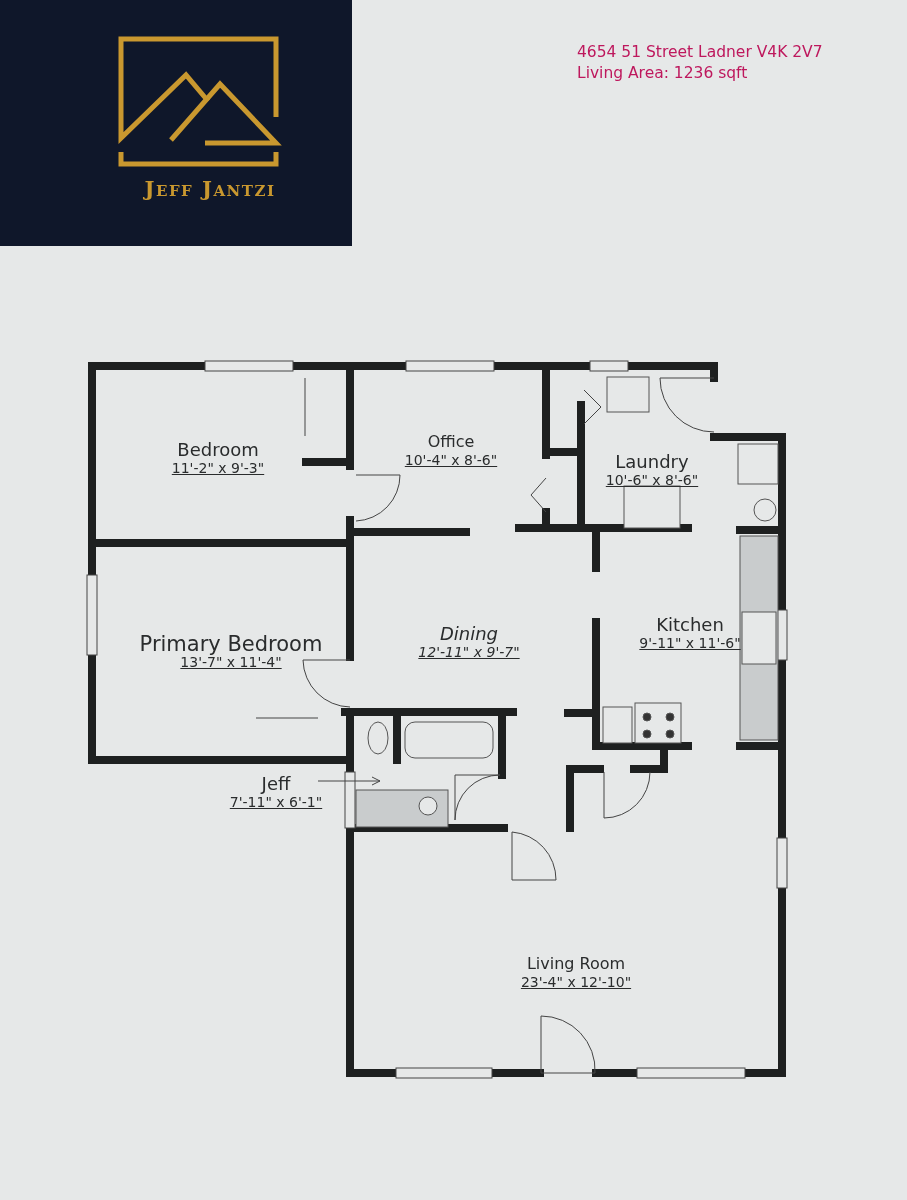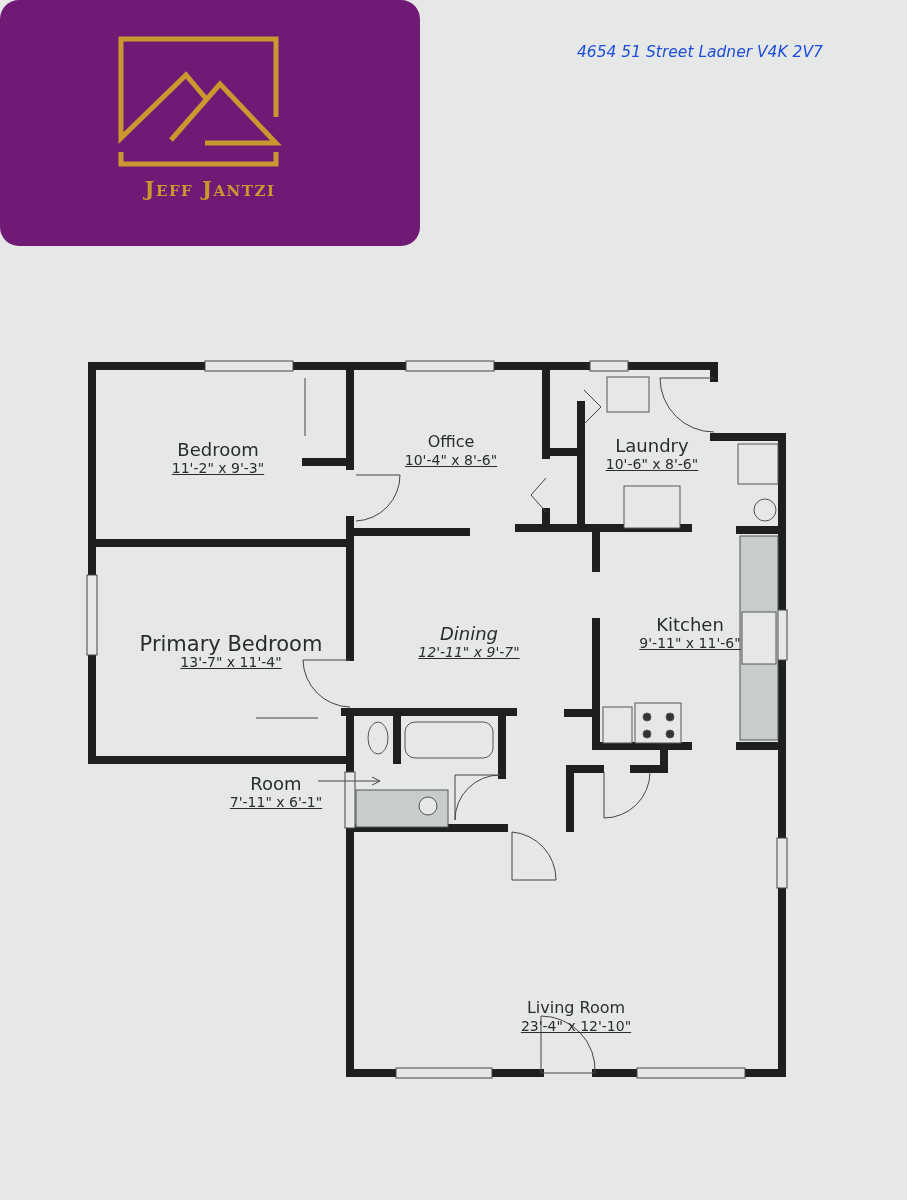--- a/index.html
+++ b/index.html
@@ -3,34 +3,33 @@
   <meta charset="utf-8">
   <style>
     html, body { margin: 0; padding: 0; }
     body {
       width: 907px; height: 1200px; overflow: hidden;
       background: #e6e8e8;
       position: relative;
       font-family: "DejaVu Sans", sans-serif;
     }
     .logo-card {
-      position: absolute; left: 0; top: 0; width: 420px; height: 246px;
-      background: #701a75;
-      border-radius: 19px;
+      position: absolute; left: 0; top: 0; width: 352px; height: 246px;
+      background: #0f172a;
     }
     .logo-card svg { position: absolute; left: 0; top: 0; }
     .brand-name {
       position: absolute; left: 0; width: 420px; top: 176px;
       text-align: center; color: #c9982f;
       font-family: "DejaVu Serif", serif; font-size: 21px; letter-spacing: 1.5px;
       font-variant: small-caps; font-weight: bold;
     }
     .address-block {
       position: absolute; left: 577px; top: 42px;
-      color: #1d4ed8; font-size: 15.5px; line-height: 21px; font-style: italic;
+      color: #be185d; font-size: 15.5px; line-height: 21px;
     }
     .plan { position: absolute; left: 0; top: 0; }
     .room-label {
       position: absolute; text-align: center; color: #2a2c2d;
       white-space: nowrap; transform: translateX(-50%);
     }
     .room-name { font-size: 18px; line-height: 20px; }
     .room-dim { font-size: 14px; line-height: 16px; text-decoration: underline; text-decoration-thickness: 1px; }
   </style>
 </head>
@@ -42,20 +41,21 @@
       <polyline points="276,117 276,39 121,39 121,138 186,75 208,101"></polyline>
       <polyline points="171,140 220,84 276,143 205,143"></polyline>
       <polyline points="121,152 121,164 276,164 276,152"></polyline>
     </g>
   </svg>
   <div class="brand-name">Jeff Jantzi</div>
 </div>
 
 <div class="address-block">
   <div>4654 51 Street Ladner V4K 2V7</div>
+  <div>Living Area: 1236 sqft</div>
 </div>
 
 <svg class="plan" width="907" height="1200">
   <g stroke="#1e2020" stroke-width="8" fill="none" stroke-linecap="square">
 
     <line x1="92" y1="366" x2="205" y2="366"></line>
     <line x1="293" y1="366" x2="406" y2="366"></line>
     <line x1="494" y1="366" x2="590" y2="366"></line>
     <line x1="628" y1="366" x2="714" y2="366"></line>
     <line x1="714" y1="366" x2="714" y2="378"></line>
@@ -156,36 +156,36 @@
 </svg>
 
 <div class="room-label" style="left:218px; top:440px;">
   <div class="room-name">Bedroom</div>
   <div class="room-dim">11'-2" x 9'-3"</div>
 </div>
 <div class="room-label" style="left:451px; top:432px;">
   <div class="room-name" style="font-size:16px">Office</div>
   <div class="room-dim">10'-4" x 8'-6"</div>
 </div>
-<div class="room-label" style="left:652px; top:436px;">
+<div class="room-label" style="left:652px; top:452px;">
   <div class="room-name">Laundry</div>
   <div class="room-dim">10'-6" x 8'-6"</div>
 </div>
 <div class="room-label" style="left:231px; top:634px;">
   <div class="room-name" style="font-size:21px">Primary Bedroom</div>
   <div class="room-dim">13'-7" x 11'-4"</div>
 </div>
 <div class="room-label" style="left:469px; top:624px;font-style:italic;">
   <div class="room-name">Dining</div>
   <div class="room-dim">12'-11" x 9'-7"</div>
 </div>
 <div class="room-label" style="left:690px; top:615px;">
   <div class="room-name">Kitchen</div>
   <div class="room-dim">9'-11" x 11'-6"</div>
 </div>
 <div class="room-label" style="left:276px; top:774px;">
-  <div class="room-name">Room</div>
+  <div class="room-name">Jeff</div>
   <div class="room-dim">7'-11" x 6'-1"</div>
 </div>
-<div class="room-label" style="left:576px; top:954px;margin-top:44px;">
+<div class="room-label" style="left:576px; top:954px;">
   <div class="room-name" style="font-size:16px">Living Room</div>
   <div class="room-dim">23'-4" x 12'-10"</div>
 </div>
 
 </body></html>

